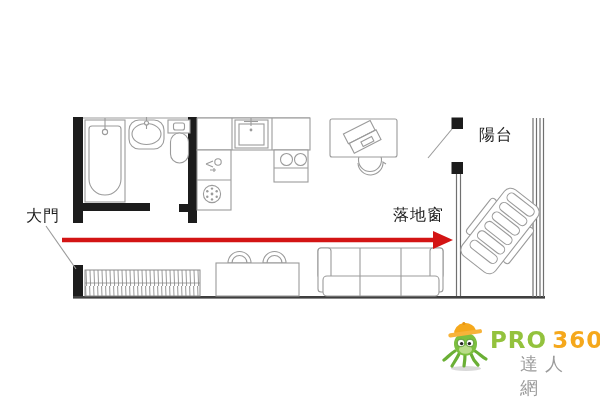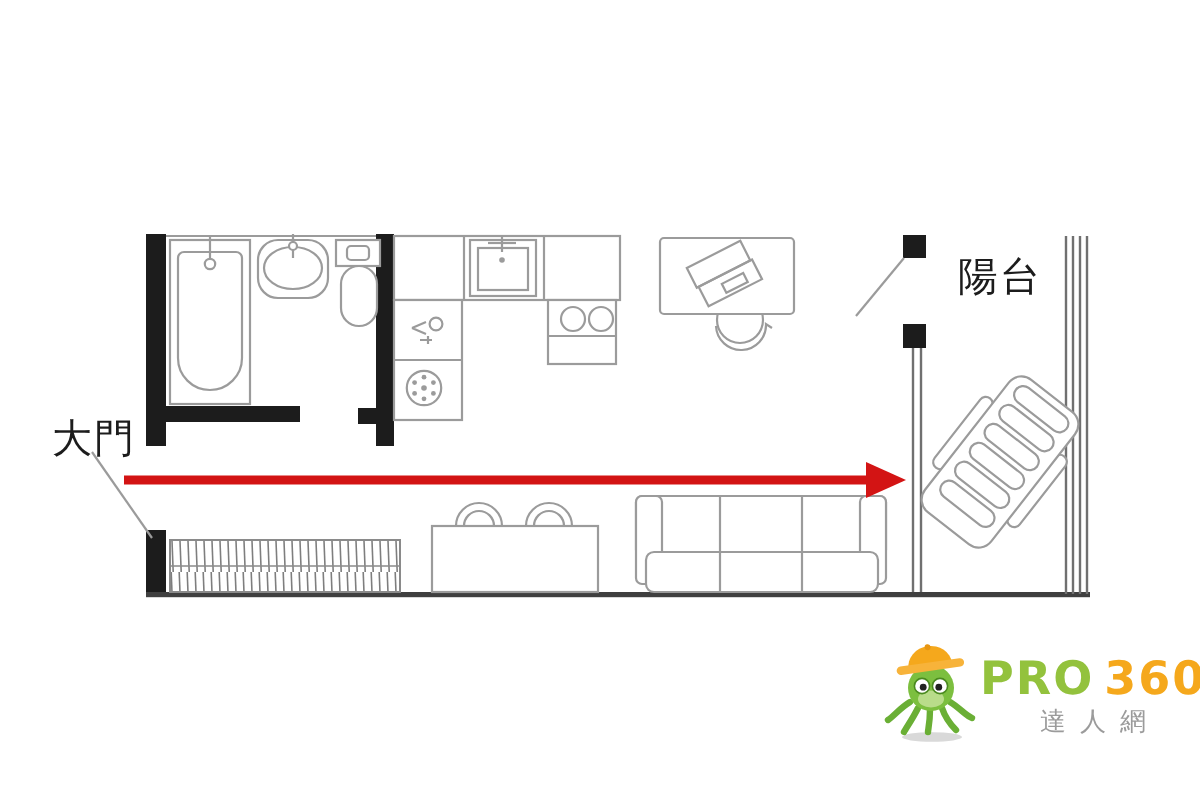--- a/index.html
+++ b/index.html
@@ -1,38 +1,38 @@
 <!DOCTYPE html>
 <html style="--arrow-red: #d31414; --wall-black: #1c1c1c; --line-gray: #9b9b9b; --logo-green: #93c23d; --logo-orange: #f5a81c; --logo-gray: #9b9b9b;"><head>
 <meta charset="utf-8">
 <style>
   html,body{margin:0;padding:0;background:#fff;}
   .stage{position:relative;width:600px;height:400px;background:#fff;overflow:hidden;
          font-family:"DejaVu Sans","Liberation Sans",sans-serif;}
   .title{position:absolute;left:102px;top:34px;font-size:21px;font-weight:bold;
          color:#111;letter-spacing:2px;}
-  .lbl{position:absolute;font-size:20px;color:#1c1c1c;letter-spacing:1px;}
+  .lbl{position:absolute;font-size:16px;color:#1c1c1c;letter-spacing:1px;}
   .lbl-door{left:26px;top:206px;}
   .lbl-window{left:393px;top:205px;}
   .lbl-balcony{left:479px;top:125px;}
   svg.plan{position:absolute;left:0;top:0;}
   
   .ln{stroke:var(--line-gray,#9b9b9b);fill:none;stroke-width:1.1;}
   .lnf{stroke:var(--line-gray,#9b9b9b);fill:#fff;stroke-width:1.1;}
   .wall{fill:var(--wall-black,#1c1c1c);stroke:none;}
   .glass{stroke:#707070;fill:none;stroke-width:1.2;}
   .arrow-line{stroke:var(--arrow-red,#d31414);stroke-width:4.6;}
   .arrow-head{fill:var(--arrow-red,#d31414);}
   
   .logo{position:absolute;left:440px;top:316px;width:150px;height:62px;}
   .logo .mascot{position:absolute;left:2px;top:2px;}
   .logo .brand{position:absolute;left:50px;top:11px;font-size:23px;font-weight:bold;letter-spacing:1px;}
   .logo .brand .green{color:var(--logo-green,#93c23d);}
   .logo .brand .orange{color:var(--logo-orange,#f5a81c);margin-left:5px;}
-  .logo .sub{position:absolute;left:80px;top:36px;font-size:13px;letter-spacing:7px;
+  .logo .sub{position:absolute;left:80px;top:36px;font-size:18px;letter-spacing:7px;
              color:var(--logo-gray,#9b9b9b);}
 </style>
 </head>
 <body>
 
 <div class="stage">
 
 
   <svg class="plan" width="600" height="400" viewBox="0 0 600 400">
     <defs>
@@ -179,20 +179,21 @@
 
     <line class="ln" x1="46" y1="226" x2="76" y2="269"></line>
 
     <g>
       <line class="arrow-line" x1="62" y1="240" x2="436" y2="240"></line>
       <polygon class="arrow-head" points="453,240 433,231 433,249"></polygon>
     </g>
   </svg>
 
   <div class="lbl lbl-door">大門</div>
+  <div class="lbl lbl-window">落地窗</div>
   <div class="lbl lbl-balcony">陽台</div>
 
   <div class="logo">
     <svg class="mascot" width="48" height="54" viewBox="0 0 48 54">
       <ellipse cx="24" cy="50.5" rx="15" ry="2.4" fill="#d9d9d9"></ellipse>
       <g stroke="#6aaf35" stroke-width="3.2" stroke-linecap="round" fill="none">
         <path d="M13,33 C8,36 5,40 2,42"></path>
         <path d="M17,36 C14,42 11,46 10,48"></path>
         <path d="M23,37 C23,43 22,47 22,48"></path>
         <path d="M29,36 C31,42 34,45 36,47"></path>

